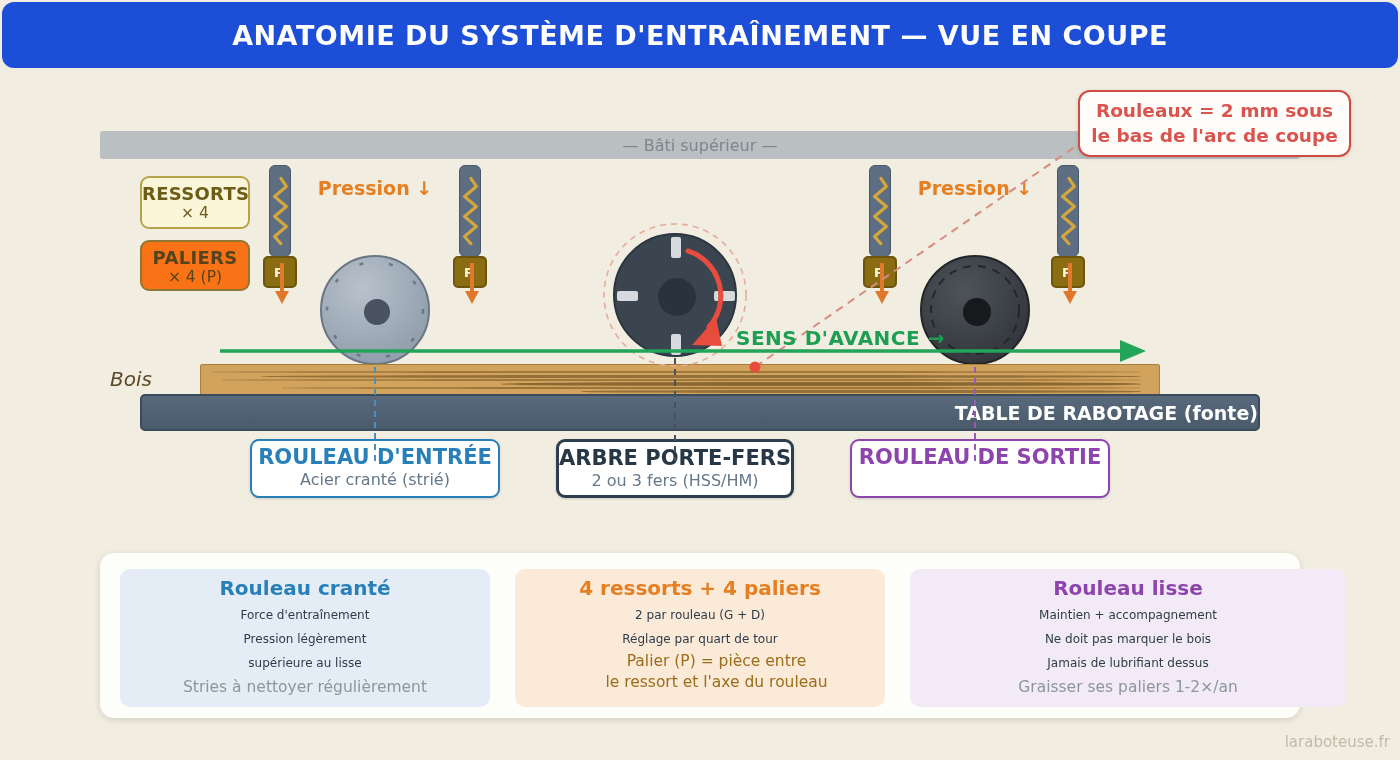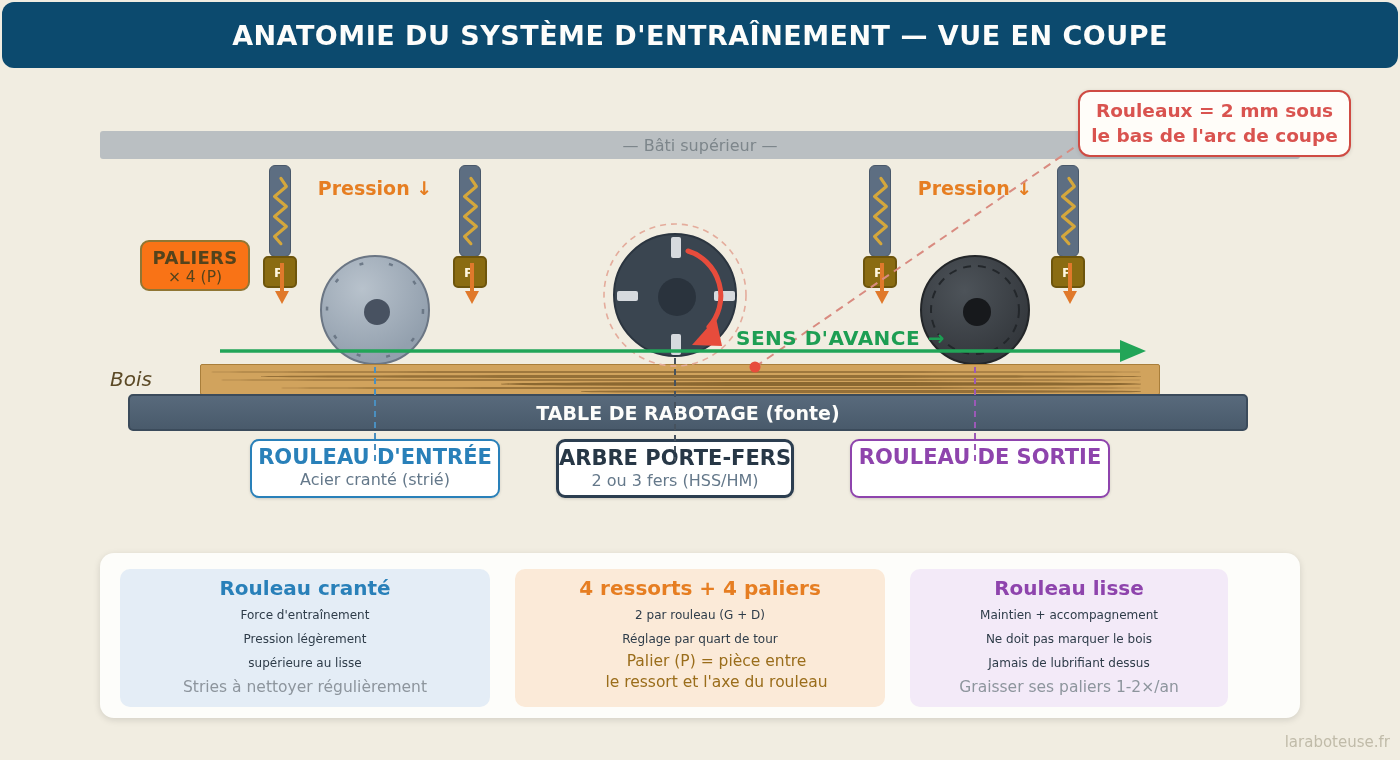--- a/index.html
+++ b/index.html
@@ -5,21 +5,21 @@
   * { margin:0; padding:0; box-sizing:border-box; }
   body { background:#e8e4d8; }
   .page {
     position:relative; width:1400px; height:760px; overflow:hidden;
     background:#f1ede1;
     font-family:"DejaVu Sans", sans-serif;
   }
   
   .header {
     position:absolute; left:2px; top:2px; width:1396px; height:66px;
-    background:#0c4a6e; border-radius:12px;
+    background:#1d4ed8; border-radius:12px;
     display:flex; align-items:center; justify-content:center;
   }
   .header h1 {
     color:#fdfdfb; font-size:27px; font-weight:bold; letter-spacing:.5px; white-space:nowrap;
   }
   
   .callout {
     position:absolute; left:1078px; top:90px; width:273px; height:67px; z-index:10;
     background:#fffdf9; border:2.5px solid #cf4b43; border-radius:12px;
     display:flex; flex-direction:column; align-items:center; justify-content:center;
@@ -91,23 +91,23 @@
   .wood {
     position:absolute; left:200px; top:364px; width:960px; height:31px;
     background:#d1a35d; border:1px solid #a97e3a; border-radius:2px; overflow:hidden;
   }
   .grain { position:absolute; background:#6d4e1f; border-radius:45%; }
   .bois {
     position:absolute; left:110px; top:367px; width:85px; text-align:left;
     color:#5c4a26; font-size:20px; font-style:italic;
   }
   .table {
-    position:absolute; left:128px; top:394px; width:1120px; height:37px;
+    position:absolute; left:140px; top:394px; width:1120px; height:37px;
     background:linear-gradient(#586a7c, #495a6b); border:2px solid #3b4b5b; border-radius:5px;
-    display:flex; align-items:center; justify-content:center;
+    display:flex; align-items:center; justify-content:flex-end;
   }
   .table div { color:#fdfdfb; font-size:19px; font-weight:bold; }
   
   .plabel {
     position:absolute; top:439px; height:59px; background:#ffffff; border-radius:9px;
     text-align:center; padding-top:4px; box-shadow:0 1px 3px rgba(0,0,0,.14);
   }
   .plabel .t { font-size:21px; font-weight:bold; white-space:nowrap; }
   .plabel .s { font-size:16px; color:#64788a; margin-top:1px; white-space:nowrap; }
   .plabel.entry  { left:250px; width:250px; border:2px solid #2980b9; }
@@ -117,21 +117,21 @@
   .plabel.exit   { left:850px; width:260px; border:2px solid #8e44ad; }
   .plabel.exit .t { color:#8e44ad; }
   
   .panel {
     position:absolute; left:100px; top:553px; width:1200px; height:165px;
     background:#fdfdfa; border-radius:14px; box-shadow:0 2px 7px rgba(0,0,0,.13);
   }
   .card { position:absolute; top:16px; height:138px; border-radius:10px; text-align:center; padding-top:7px; }
   .card1 { left:20px;  width:370px; background:#e4edf6; }
   .card2 { left:415px; width:370px; background:#fbead8; }
-  .card3 { left:810px; width:318px; background:#f3eaf8; }
+  .card3 { left:810px; width:436px; background:#f3eaf8; }
   .card .title { font-size:20px; font-weight:bold; margin-bottom:3px; }
   .card1 .title { color:#2980b9; }
   .card2 .title { color:#e67e22; }
   .card3 .title { color:#8e44ad; }
   .card .line { font-size:12px; color:#2e3c49; line-height:24px; }
   .card .note { font-size:15.5px; color:#8d959d; line-height:24px; }
   .card .subline { font-size:15.5px; color:#9a6d1b; line-height:21px;padding-left:33px; }
   
   .sens {
     position:absolute; left:736px; top:326px; z-index:6;
@@ -146,20 +146,24 @@
 <div class="page">
 
   <div class="header">
     <h1>ANATOMIE DU SYSTÈME D'ENTRAÎNEMENT — VUE EN COUPE</h1>
   </div>
 
   <div class="bati">
     <span>— Bâti supérieur —</span>
   </div>
 
+  <div class="legendbox ressorts">
+    <div class="t">RESSORTS</div>
+    <div class="c">× 4</div>
+  </div>
   <div class="legendbox paliers">
     <div class="t">PALIERS</div>
     <div class="c">× 4 (P)</div>
   </div>
 
   <div class="pression" style="left:300px">Pression ↓</div>
   <div class="pression" style="left:900px">Pression ↓</div>
 
   <div class="spring" style="left:269px">
     <svg viewBox="0 0 22 92">

